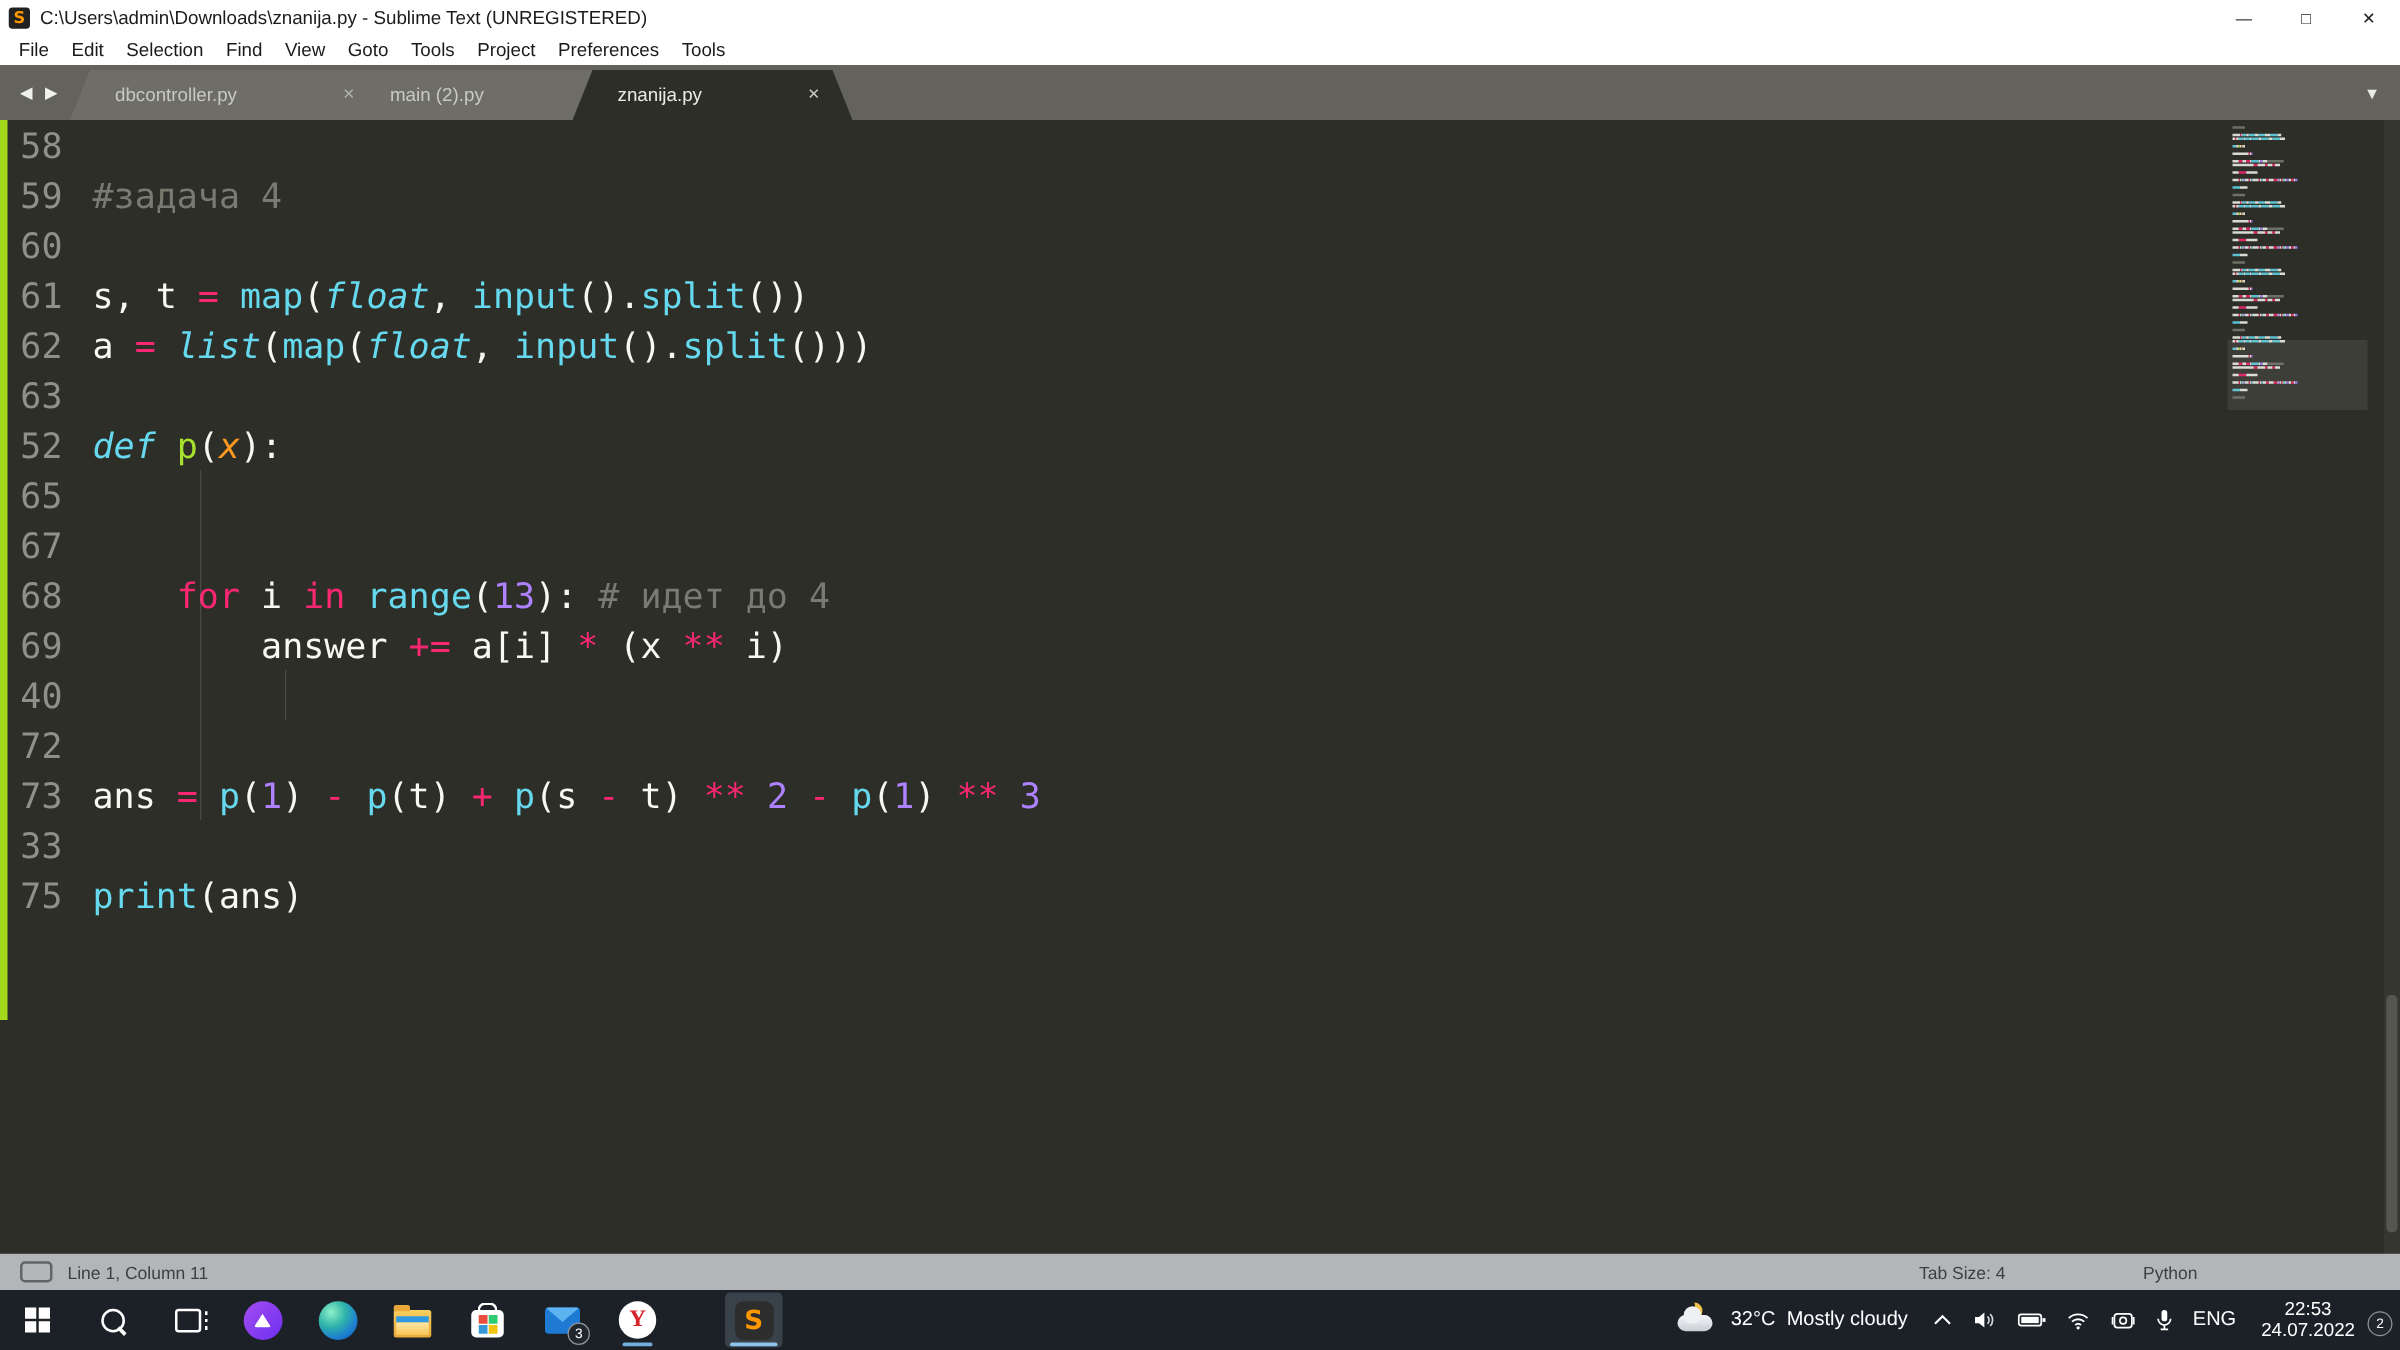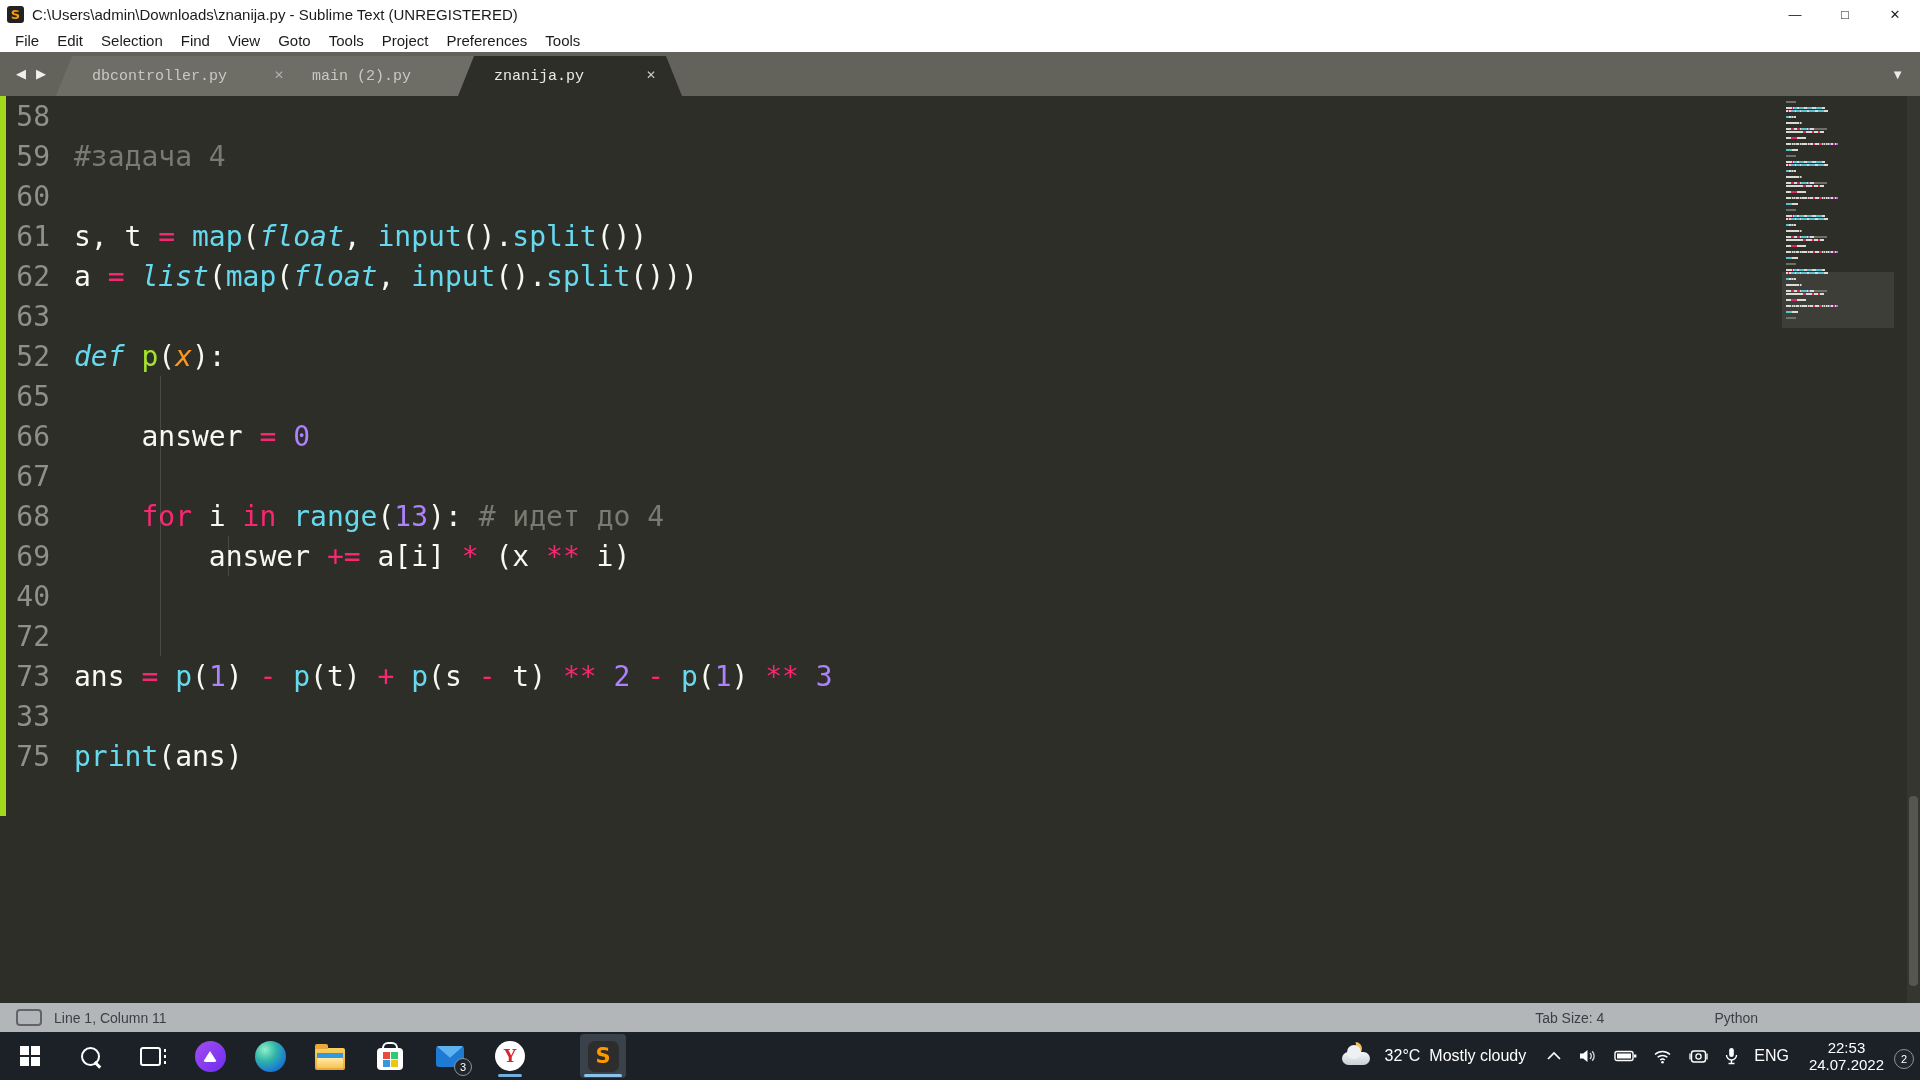--- a/index.html
+++ b/index.html
@@ -20,21 +20,21 @@
            display:flex;align-items:center;padding-left:6px;box-sizing:border-box;}
   .menu-item{font-size:15px;color:#1b1b1b;padding:0 9px;}
 
   
   .tabbar{position:absolute;top:52px;left:0;width:1920px;height:44px;background:#63635c;}
   .tab-arrow{position:absolute;top:14px;color:#f0f0ec;font-size:13px;}
   .tab-arrow.left{left:16px;} .tab-arrow.right{left:36px;}
   .tab{position:absolute;top:4px;height:40px;background:#6e6e67;
        clip-path:polygon(16px 0,calc(100% - 16px) 0,100% 100%,0 100%);
        display:flex;align-items:center;}
-  .tab .tab-label{font-size:15px;color:#c9c9c3;padding-left:36px;font-family:Liberation Mono, monospace;}
+  .tab .tab-label{font-size:15px;color:#c9c9c3;padding-left:36px;}
   .tab .tab-close{position:absolute;right:26px;top:12px;font-size:12px;color:#b2b2ac;}
   .tab.active{background:#2d2e27;z-index:3;}
   .tab.active .tab-label{color:#ebebe6;}
   .tab.active .tab-close{color:#cfcfca;}
   #tab-0{left:56px;width:254px;}
   #tab-1{left:276px;width:256px;z-index:2;}
   #tab-2{left:458px;width:224px;}
   .tab-overflow{position:absolute;right:16px;top:15px;color:#ebebe6;font-size:13px;}
 
   
@@ -204,21 +204,20 @@
     <div class="diffbar"></div>
     <div class="code-area" id="code-area">
         <div class="code-row"><span class="lnum">58</span><span class="ltext"></span></div>
         <div class="code-row"><span class="lnum">59</span><span class="ltext"><span class="com">#задача 4</span></span></div>
         <div class="code-row"><span class="lnum">60</span><span class="ltext"></span></div>
         <div class="code-row"><span class="lnum">61</span><span class="ltext"><span class="fg">s, t </span><span class="kw">=</span><span class="fg"> </span><span class="fn">map</span><span class="fg">(</span><span class="fni">float</span><span class="fg">, </span><span class="fn">input</span><span class="fg">().</span><span class="fn">split</span><span class="fg">())</span></span></div>
         <div class="code-row"><span class="lnum">62</span><span class="ltext"><span class="fg">a </span><span class="kw">=</span><span class="fg"> </span><span class="fni">list</span><span class="fg">(</span><span class="fn">map</span><span class="fg">(</span><span class="fni">float</span><span class="fg">, </span><span class="fn">input</span><span class="fg">().</span><span class="fn">split</span><span class="fg">()))</span></span></div>
         <div class="code-row"><span class="lnum">63</span><span class="ltext"></span></div>
         <div class="code-row"><span class="lnum">52</span><span class="ltext"><span class="fni">def</span><span class="fg"> </span><span class="grn">p</span><span class="fg">(</span><span class="arg">x</span><span class="fg">):</span></span></div>
         <div class="code-row"><span class="lnum">65</span><span class="ltext"></span></div>
-        <div class="code-row"><span class="lnum">66</span><span class="ltext"><span class="fg">    answer </span><span class="kw">=</span><span class="fg"> </span><span class="num">0</span></span></div>
         <div class="code-row"><span class="lnum">67</span><span class="ltext"></span></div>
         <div class="code-row"><span class="lnum">68</span><span class="ltext"><span class="fg">    </span><span class="kw">for</span><span class="fg"> i </span><span class="kw">in</span><span class="fg"> </span><span class="fn">range</span><span class="fg">(</span><span class="num">13</span><span class="fg">): </span><span class="com"># идет до 4</span></span></div>
         <div class="code-row"><span class="lnum">69</span><span class="ltext"><span class="fg">        answer </span><span class="kw">+=</span><span class="fg"> a[i] </span><span class="kw">*</span><span class="fg"> (x </span><span class="kw">**</span><span class="fg"> i)</span></span></div>
         <div class="code-row"><span class="lnum">40</span><span class="ltext"></span></div>
         <div class="code-row"><span class="lnum">72</span><span class="ltext"></span></div>
         <div class="code-row"><span class="lnum">73</span><span class="ltext"><span class="fg">ans </span><span class="kw">=</span><span class="fg"> </span><span class="fn">p</span><span class="fg">(</span><span class="num">1</span><span class="fg">) </span><span class="kw">-</span><span class="fg"> </span><span class="fn">p</span><span class="fg">(t) </span><span class="kw">+</span><span class="fg"> </span><span class="fn">p</span><span class="fg">(s </span><span class="kw">-</span><span class="fg"> t) </span><span class="kw">**</span><span class="fg"> </span><span class="num">2</span><span class="fg"> </span><span class="kw">-</span><span class="fg"> </span><span class="fn">p</span><span class="fg">(</span><span class="num">1</span><span class="fg">) </span><span class="kw">**</span><span class="fg"> </span><span class="num">3</span></span></div>
         <div class="code-row"><span class="lnum">33</span><span class="ltext"></span></div>
         <div class="code-row"><span class="lnum">75</span><span class="ltext"><span class="fn">print</span><span class="fg">(ans)</span></span></div>
       </div>
     <div class="indent-guide guide-1"></div>

